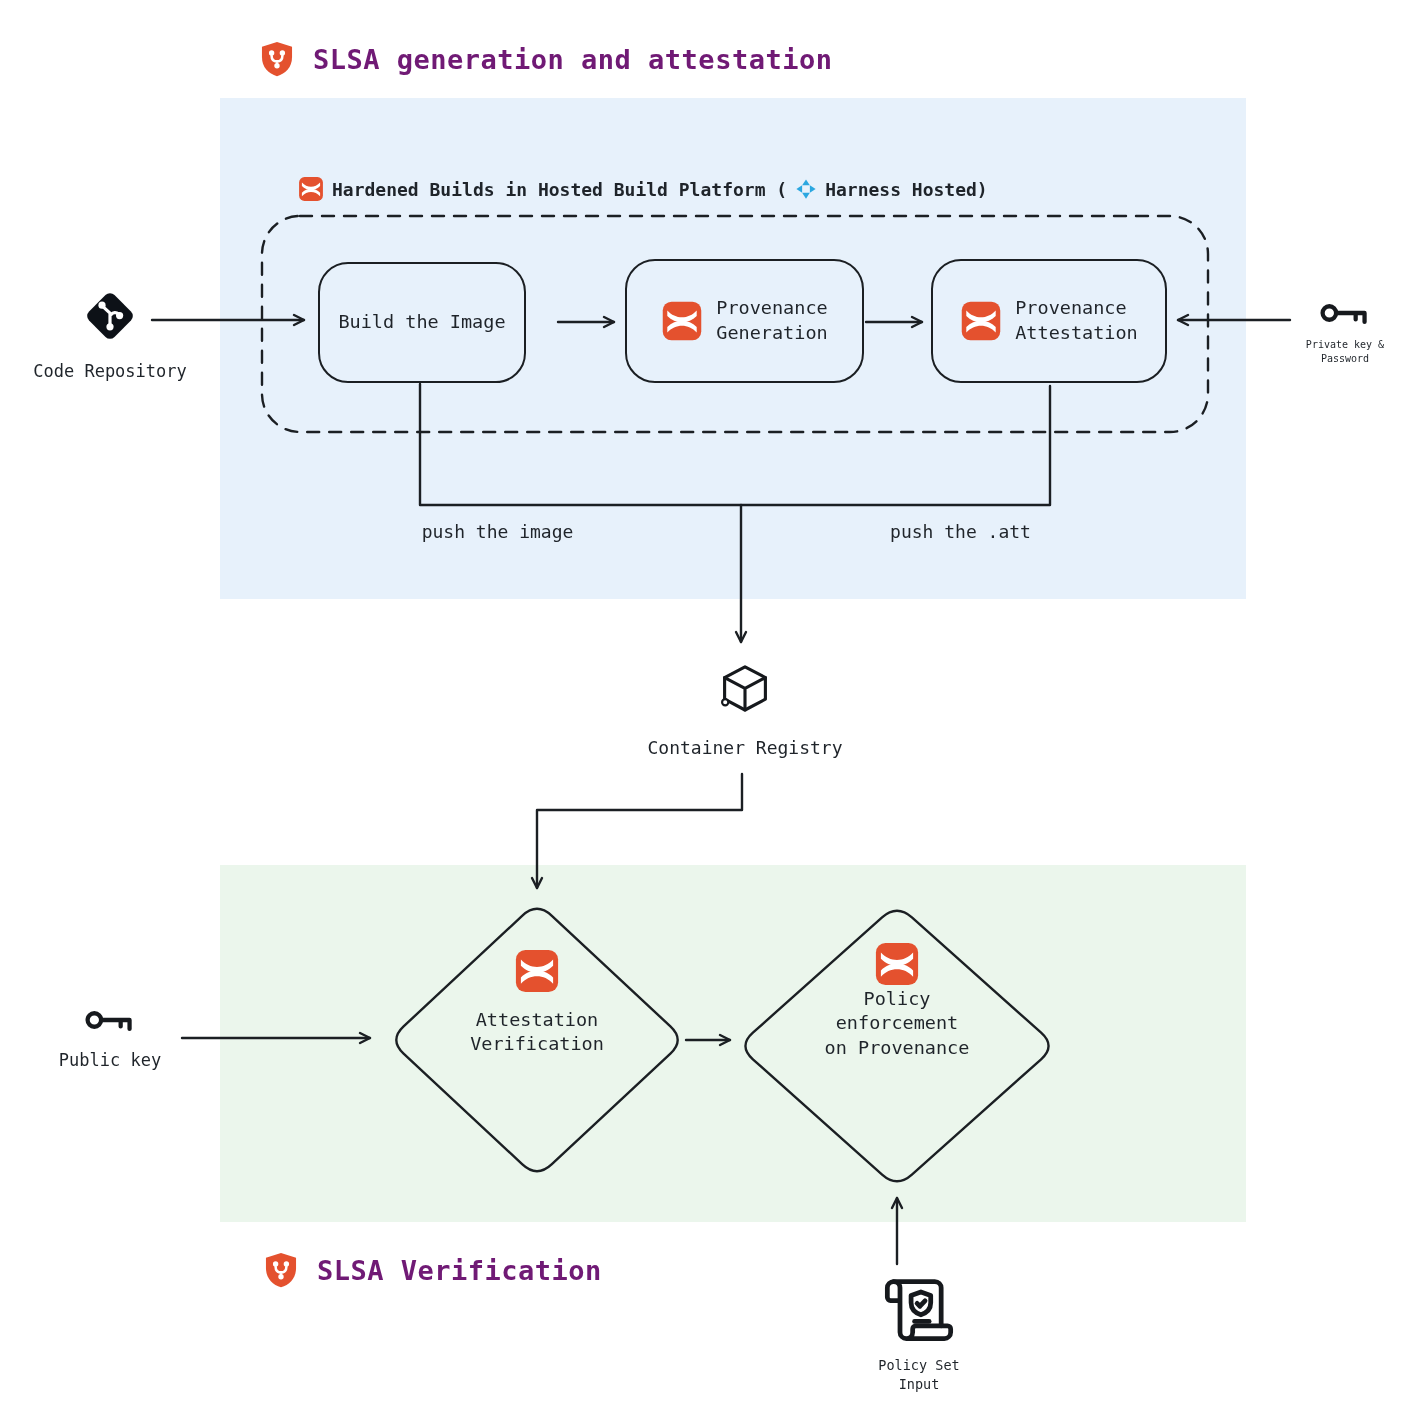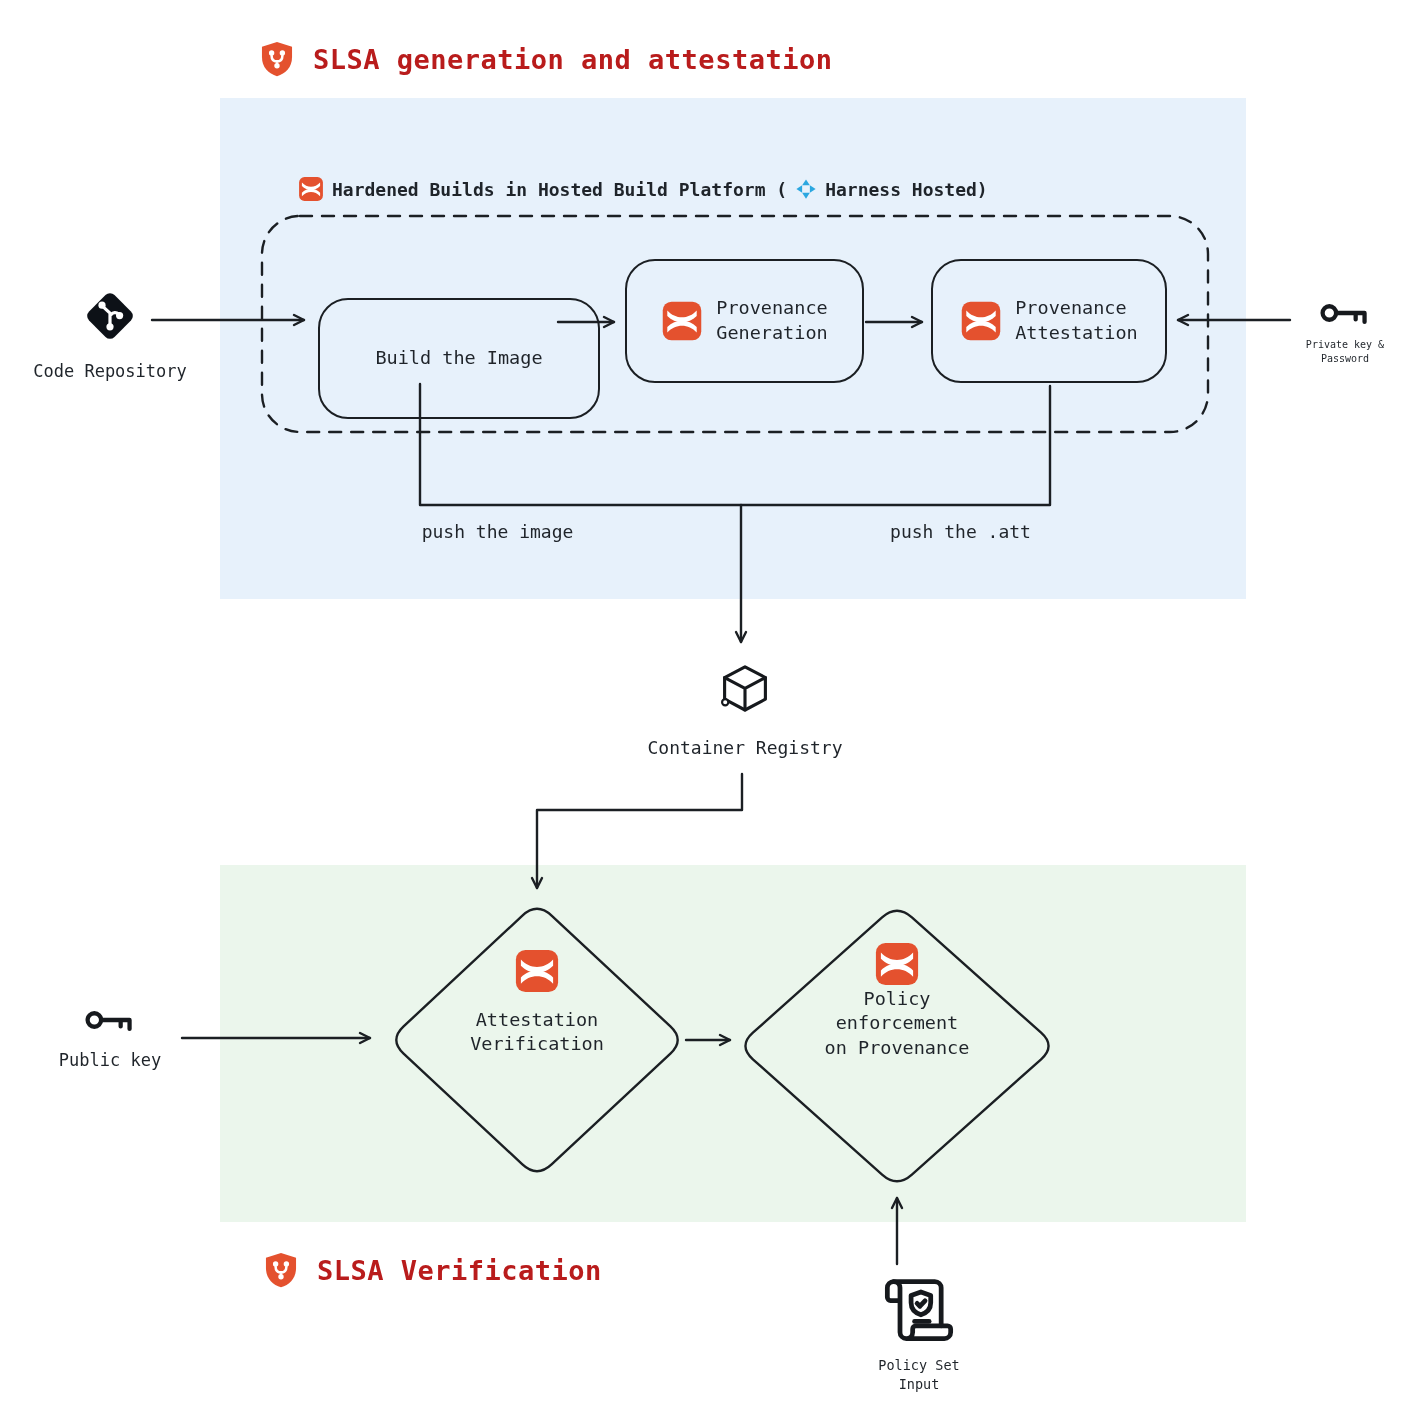--- a/index.html
+++ b/index.html
@@ -9,26 +9,26 @@
 
   .panel { position: absolute; z-index: 1; }
   .panel-gen { left: 220px; top: 98px; width: 1026px; height: 501px; background: #e7f1fb; }
   .panel-ver { left: 220px; top: 865px; width: 1026px; height: 357px; background: #ebf6ec; }
 
   .overlay { position: absolute; left: 0; top: 0; z-index: 3; pointer-events: none; }
 
   .header { position: absolute; display: flex; align-items: center; gap: 17px; z-index: 4; }
   .hdr-gen { left: 258px; top: 40px; }
   .hdr-ver { left: 262px; top: 1251px; }
-  .title { font-size: 27px; font-weight: bold; letter-spacing: .5px; color: #b91c1c; }
+  .title { font-size: 27px; font-weight: bold; letter-spacing: .5px; color: #701a75; }
 
   .platform-label { position: absolute; left: 298px; top: 176px; display: flex; align-items: center; gap: 8px; z-index: 4; font-size: 18px; font-weight: bold; }
 
   .node { position: absolute; z-index: 4; border: 2.4px solid #1b1f23; border-radius: 30px; display: flex; align-items: center; justify-content: center; gap: 13px; }
-  .node-build   { left: 318px; top: 262px; width: 282px; height: 121px; margin-top: 36px; }
+  .node-build   { left: 318px; top: 262px; width: 208px; height: 121px; }
   .node-provgen { left: 625px; top: 259px; width: 239px; height: 124px; }
   .node-provatt { left: 931px; top: 259px; width: 236px; height: 124px; }
   .node-text { font-size: 18.5px; white-space: pre-line; line-height: 1.35; }
 
   .external { position: absolute; display: flex; flex-direction: column; align-items: center; z-index: 4; }
   .ext-label { white-space: pre-line; text-align: center; line-height: 1.4; }
   .ext-repo     { left: 20px;   top: 284px;  width: 180px; gap: 12px; font-size: 17px; }
   .ext-privkey  { left: 1272px; top: 297px;  width: 146px; gap: 9px;  font-size: 10px; }
   .ext-pubkey   { left: 30px;   top: 1004px; width: 160px; gap: 13px; font-size: 17px; }
   .ext-registry { left: 620px;  top: 662px;  width: 250px; gap: 13px; font-size: 18px; }

